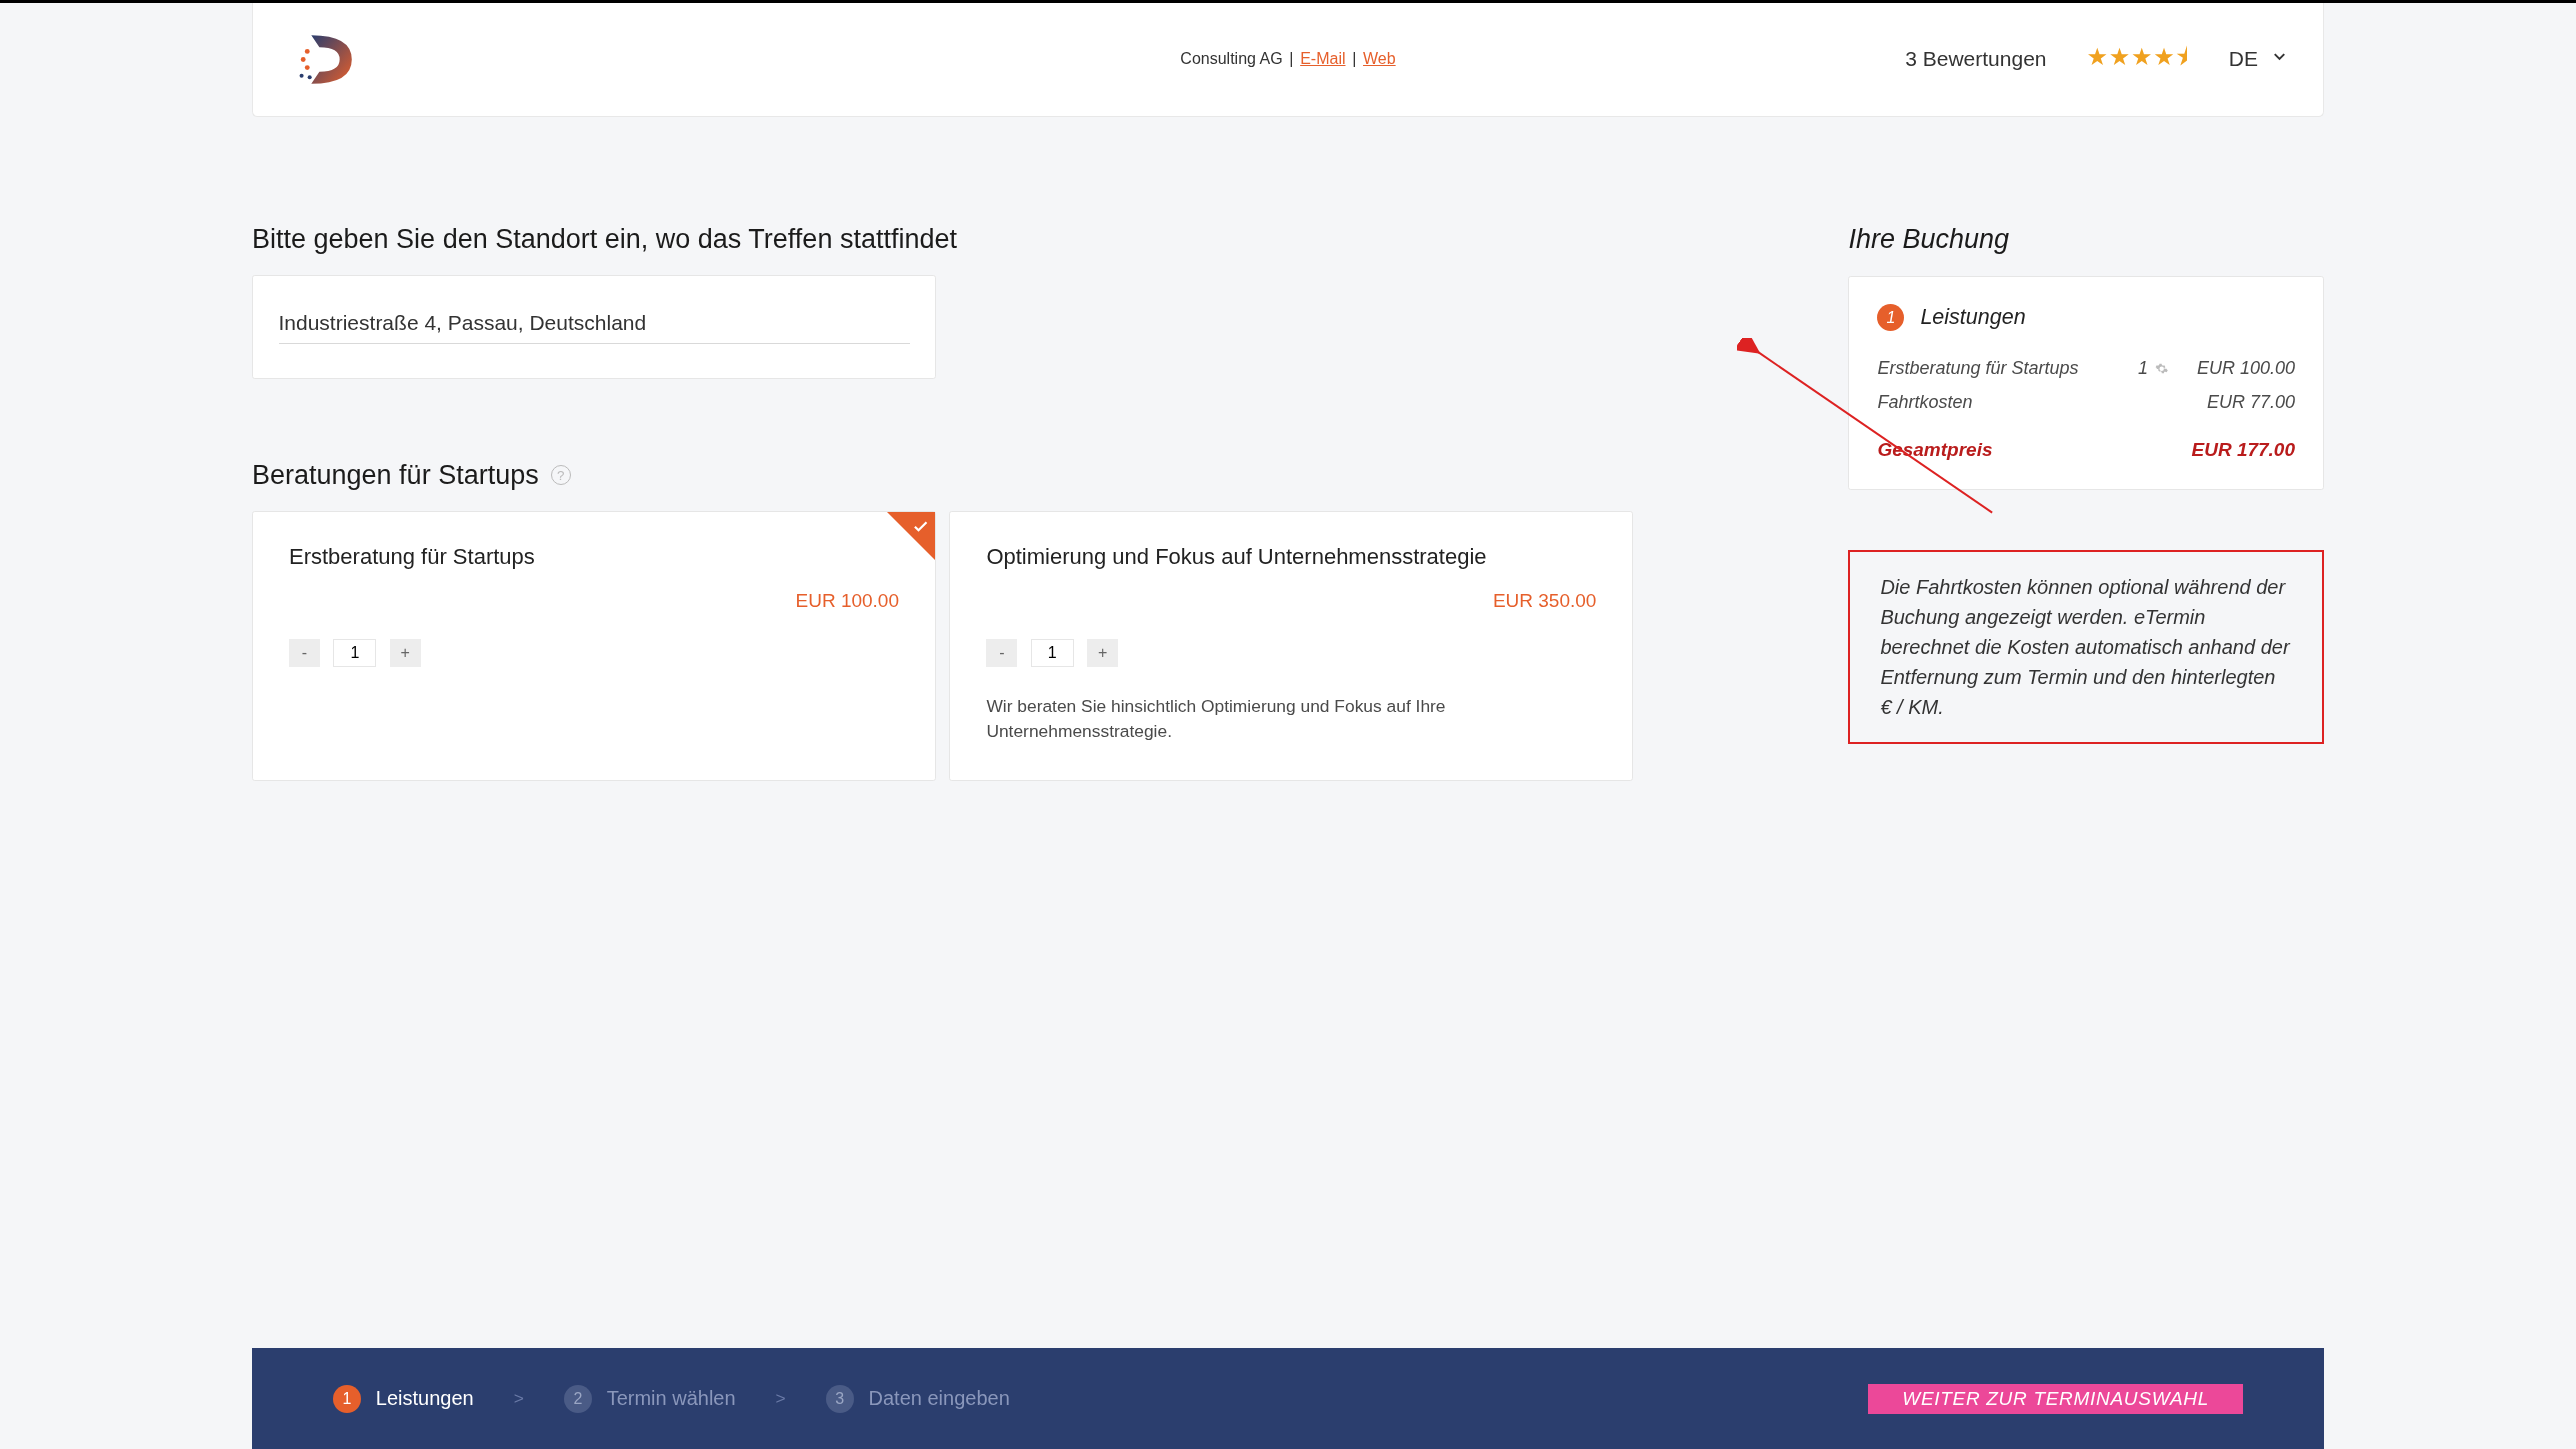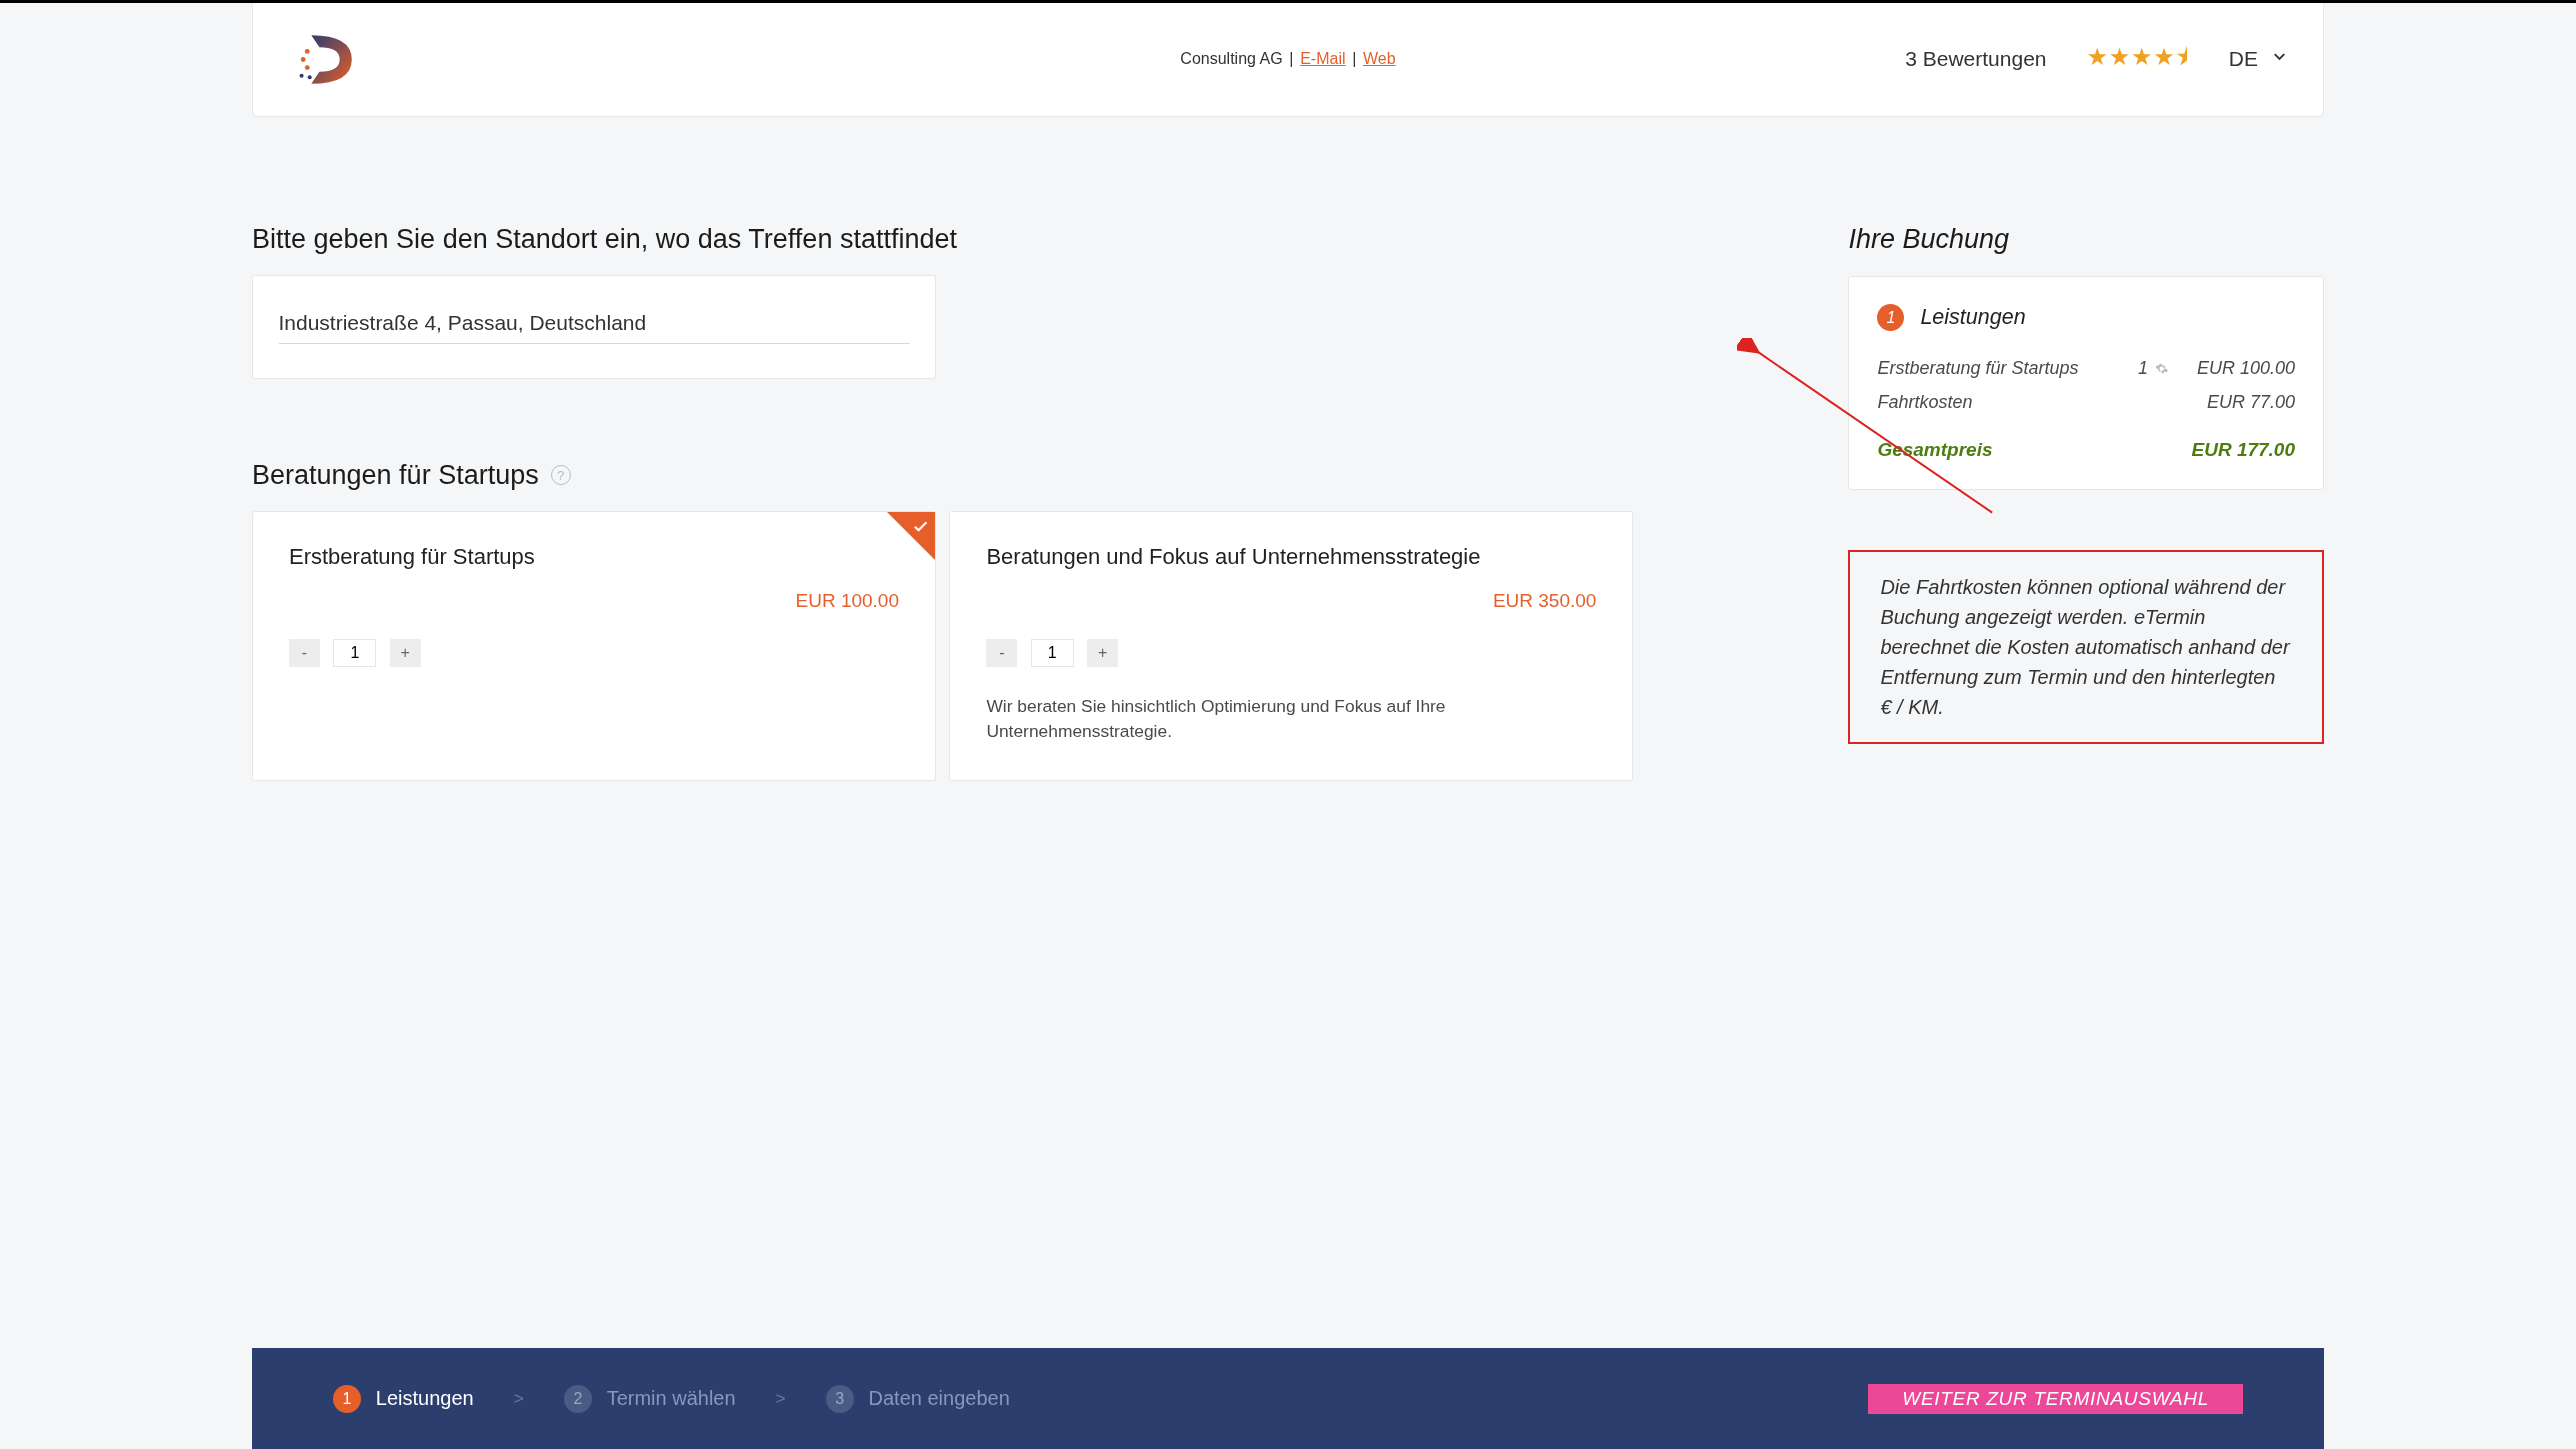--- a/index.html
+++ b/index.html
@@ -82,21 +82,21 @@
     width:27px; height:27px; border-radius:50%; background:#e65f2b;
     color:#fff; display:flex; align-items:center; justify-content:center;
     font-size:16px; font-weight:500;
   }
   .booking-head-label { font-size:21.5px; color:#222; }
   .booking-row { display:flex; align-items:center; font-size:18px; color:#4a4a4a; padding:6.7px 0; }
   .booking-row .label { flex:1; }
   .booking-row .qty { width:40px; text-align:right; display:flex; align-items:center; justify-content:flex-end; gap:6.7px; }
   .booking-row .price { width:127px; text-align:right; }
   .gear-icon { width:13.4px; height:13.4px; color:#bbb; }
-  .booking-total { display:flex; font-size:19px; color:#4d7c0f; font-weight:600; padding-top:19px;  }
+  .booking-total { display:flex; font-size:19px; color:#b91c1c; font-weight:600; padding-top:19px;  }
   .booking-total .label { flex:1; }
   .booking-total .price { width:127px; text-align:right; }
   .callout {
     margin-top:60px; border:2px solid #d22; padding:20px 30px;
     font-size:20px; line-height:1.5; color:#333;
   }
   .arrow-layer { position:relative; }
   .arrow-svg { position:absolute; left:-111px; top:-152px; width:282px; height:188px; pointer-events:none; }
   .footer {
     position:fixed; left:252px; right:252px; bottom:0;
@@ -187,21 +187,21 @@
           <div class="card-title">Erstberatung für Startups</div>
           <div class="card-price">EUR 100.00</div>
           <div class="qty-row">
             <button class="qty-btn">-</button>
             <div class="qty-val">1</div>
             <button class="qty-btn">+</button>
           </div>
         </div>
 
         <div class="card">
-          <div class="card-title">Beratungen und Fokus auf Unternehmensstrategie</div>
+          <div class="card-title">Optimierung und Fokus auf Unternehmensstrategie</div>
           <div class="card-price">EUR 350.00</div>
           <div class="qty-row">
             <button class="qty-btn">-</button>
             <div class="qty-val">1</div>
             <button class="qty-btn">+</button>
           </div>
           <div class="card-desc">Wir beraten Sie hinsichtlich Optimierung und Fokus auf Ihre Unternehmensstrategie.</div>
         </div>
       </div>
     </div>

